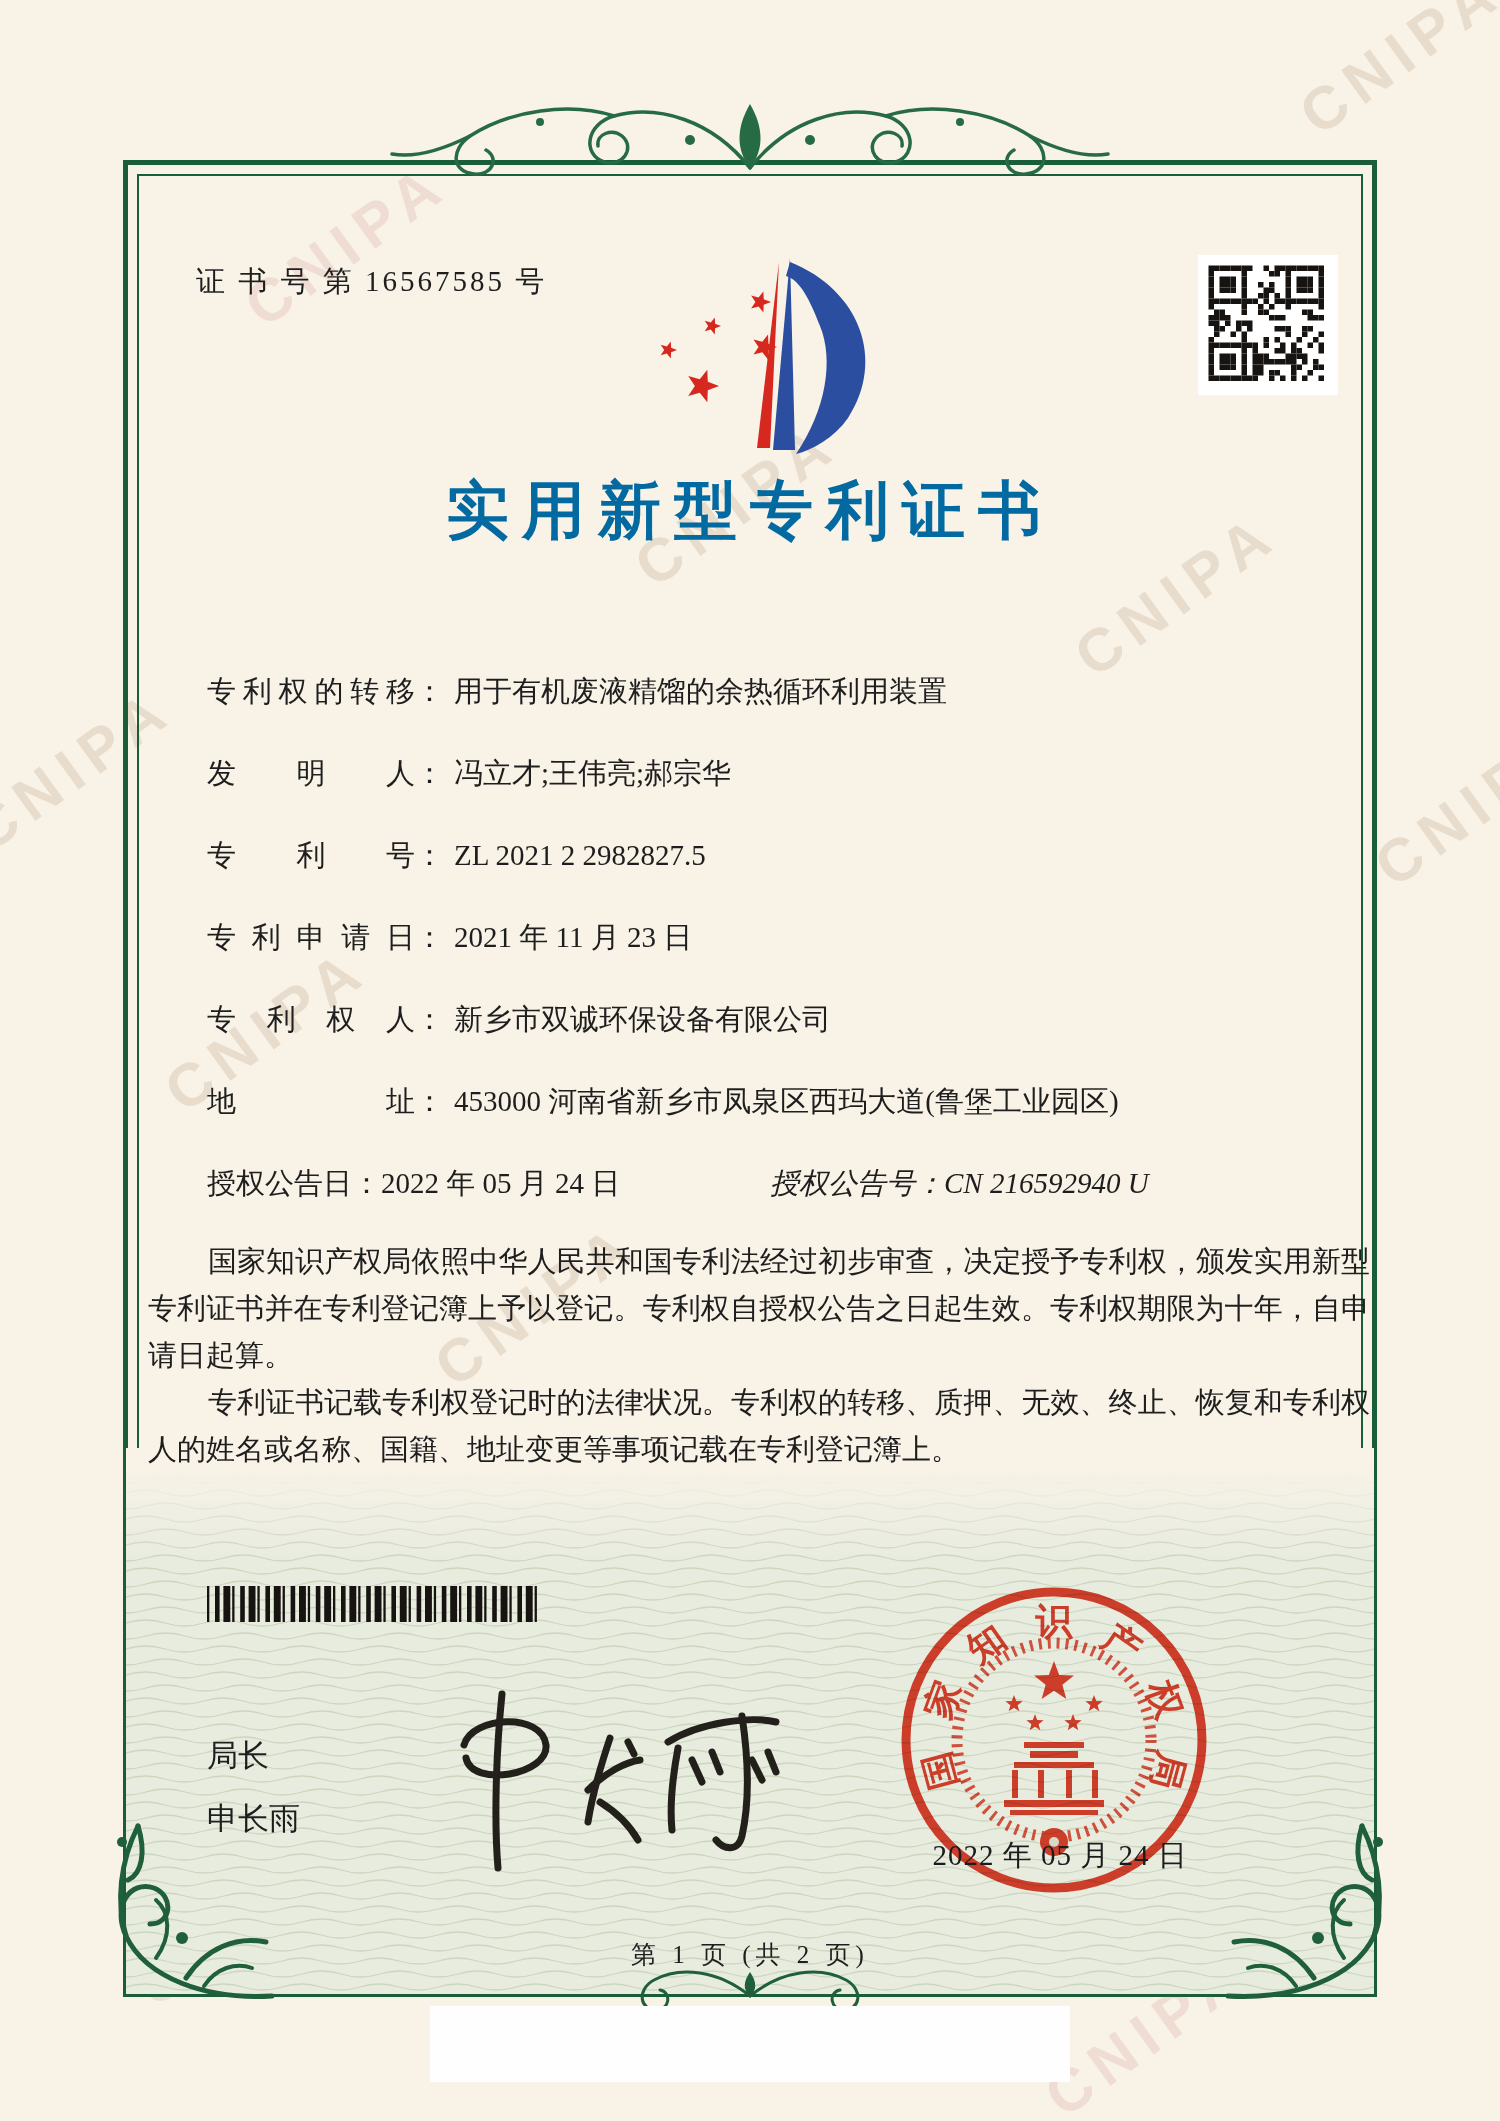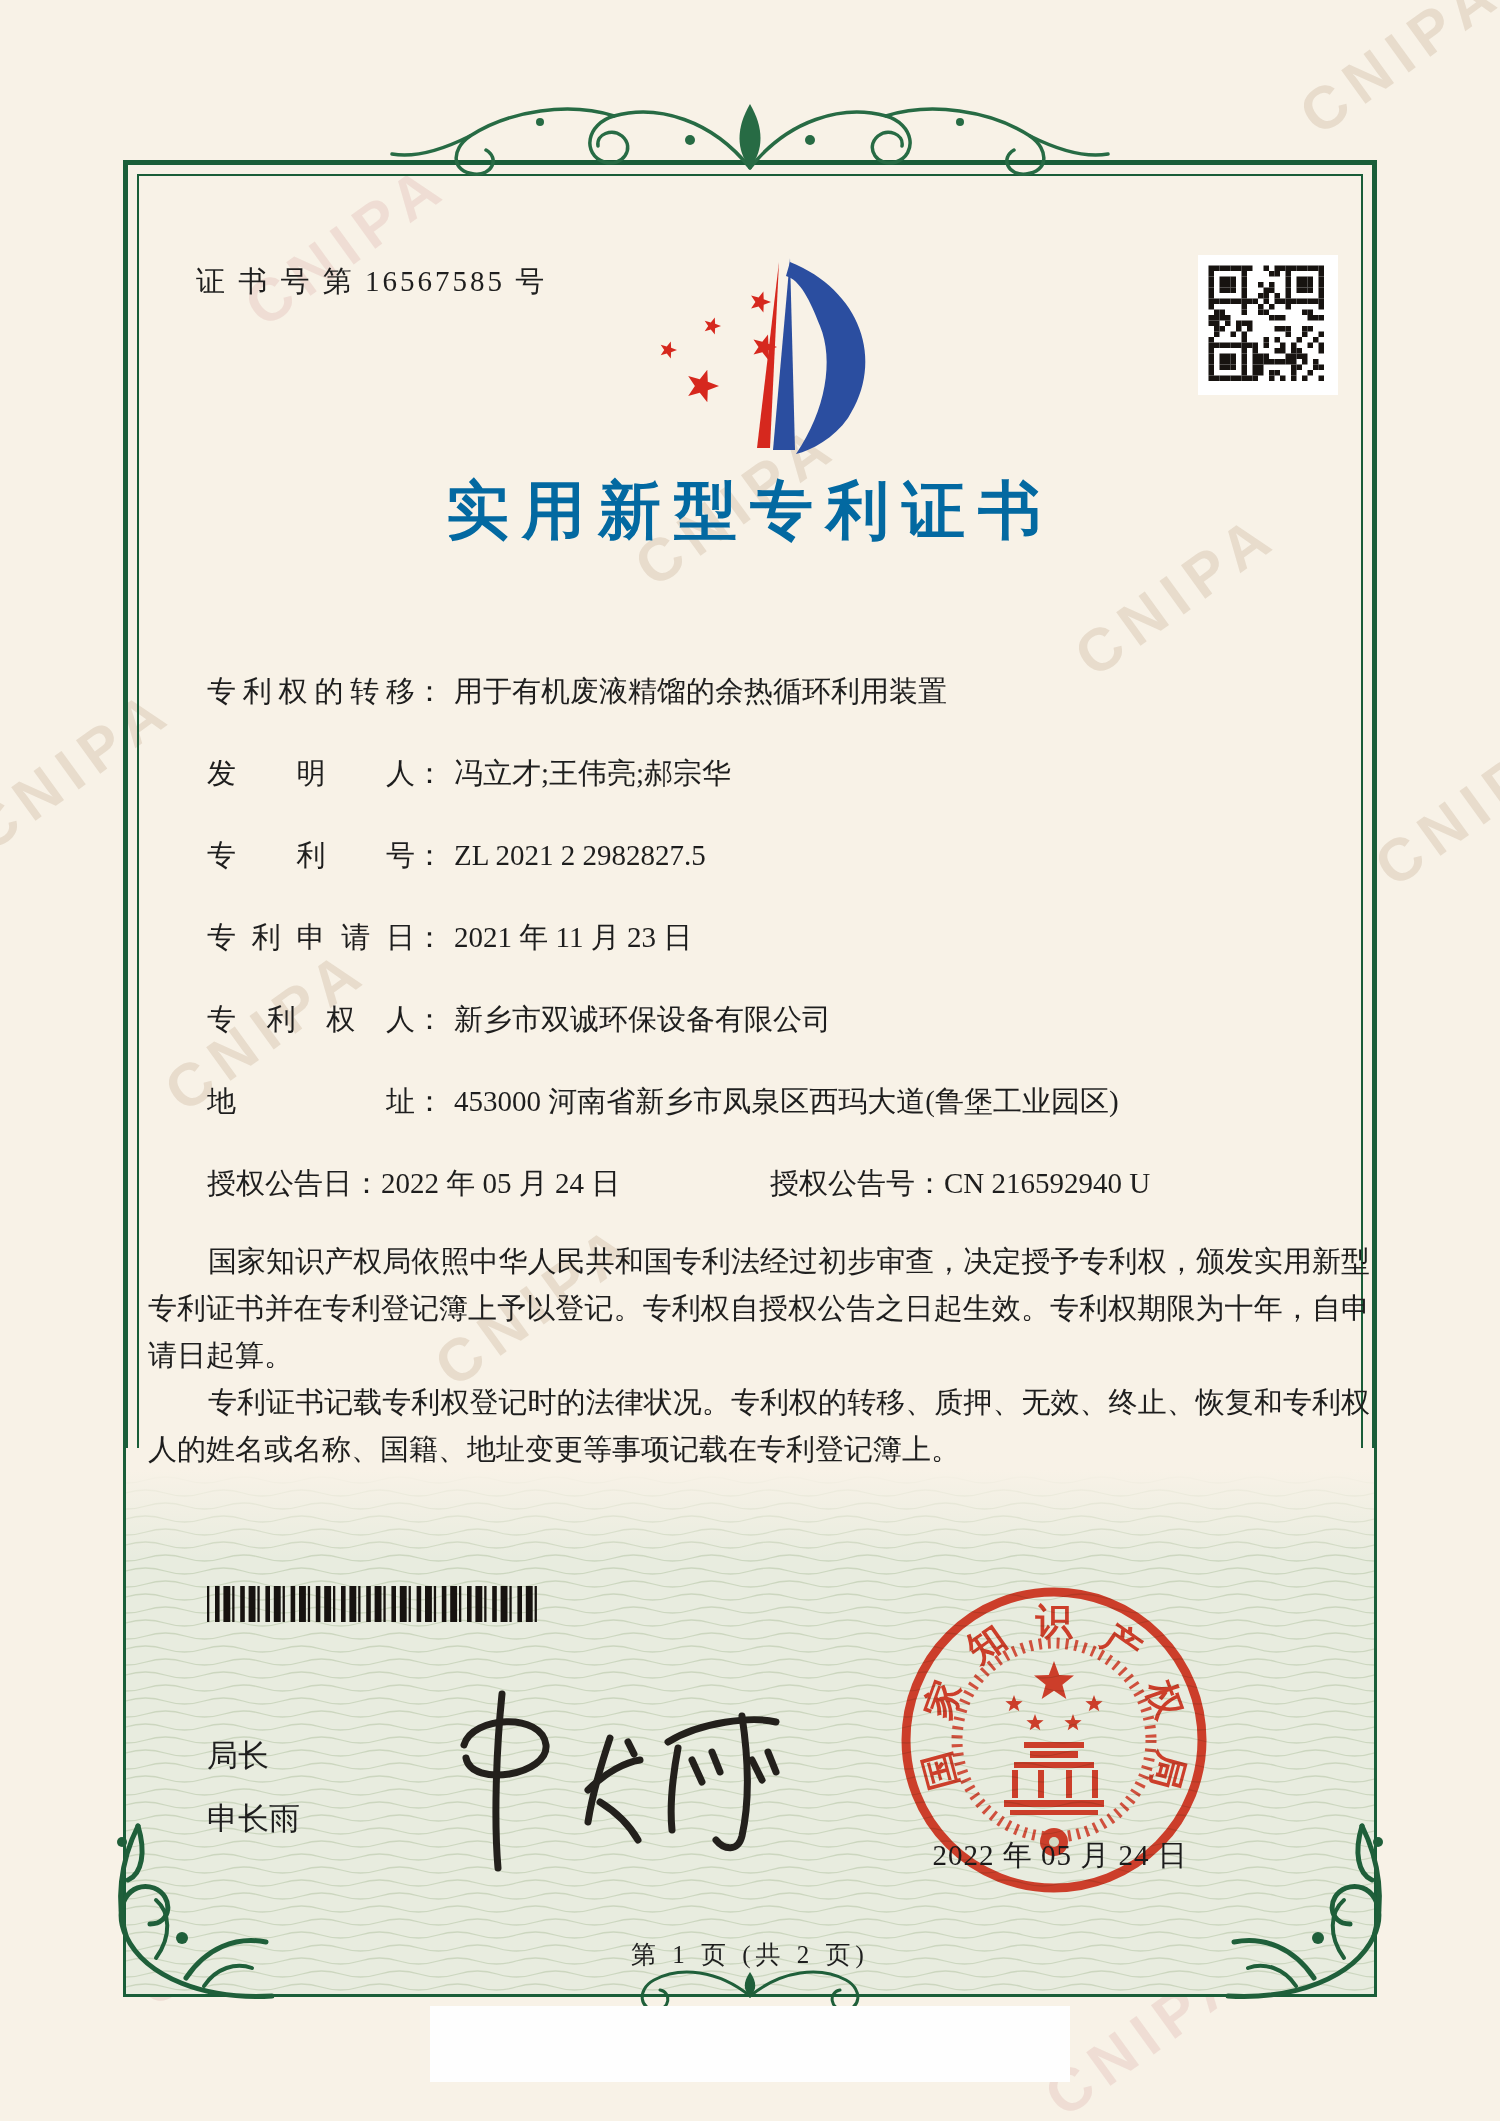--- a/index.html
+++ b/index.html
@@ -15,21 +15,21 @@
   .frame-inner{position:absolute;left:137px;top:174px;width:1226px;height:1809px;
       border:2px solid #1a5e39;box-sizing:border-box;}
   .cert-no{position:absolute;left:196px;top:262px;font-size:29px;letter-spacing:3px;}
   .title{position:absolute;left:0;top:468px;width:100%;text-align:center;
       font-size:63px;font-weight:700;letter-spacing:13px;color:#0369a1;}
   .field-row{position:absolute;left:207px;font-size:29px;white-space:nowrap;}
   .flabel{display:inline-block;width:208px;text-align:justify;text-align-last:justify;}
   .fcolon{display:inline-block;margin-right:10px;}
   .r1{top:672px}.r2{top:754px}.r3{top:836px}.r4{top:918px}.r5{top:1000px}.r6{top:1082px}
   .grant-row{position:absolute;left:207px;top:1164px;font-size:29px;white-space:nowrap;}
-  .grant-no{position:absolute;left:563px;top:0;}
+  .grant-no{position:absolute;left:563px;top:0;font-style:italic;}
   .paras{position:absolute;left:140px;top:1238px;width:1222px;font-size:29px;
       line-height:47px;text-align:justify;padding-left:8px;}
   .paras p{margin:0;text-indent:60px;}
   .waves-bg{position:absolute;left:126px;top:1448px;}
   .wave-fade{position:absolute;left:126px;top:1448px;width:1248px;height:110px;
       background:linear-gradient(180deg,#f8f2e7 0%,#f8f2e7 20%,rgba(248,242,231,0) 100%);}
   .barcode{position:absolute;left:207px;top:1584px;}
   .signer-title{position:absolute;left:207px;top:1735px;font-size:31px;
       font-family:"Liberation Sans","DejaVu Sans",sans-serif;}
   .signer-name{position:absolute;left:207px;top:1798px;font-size:31px;

